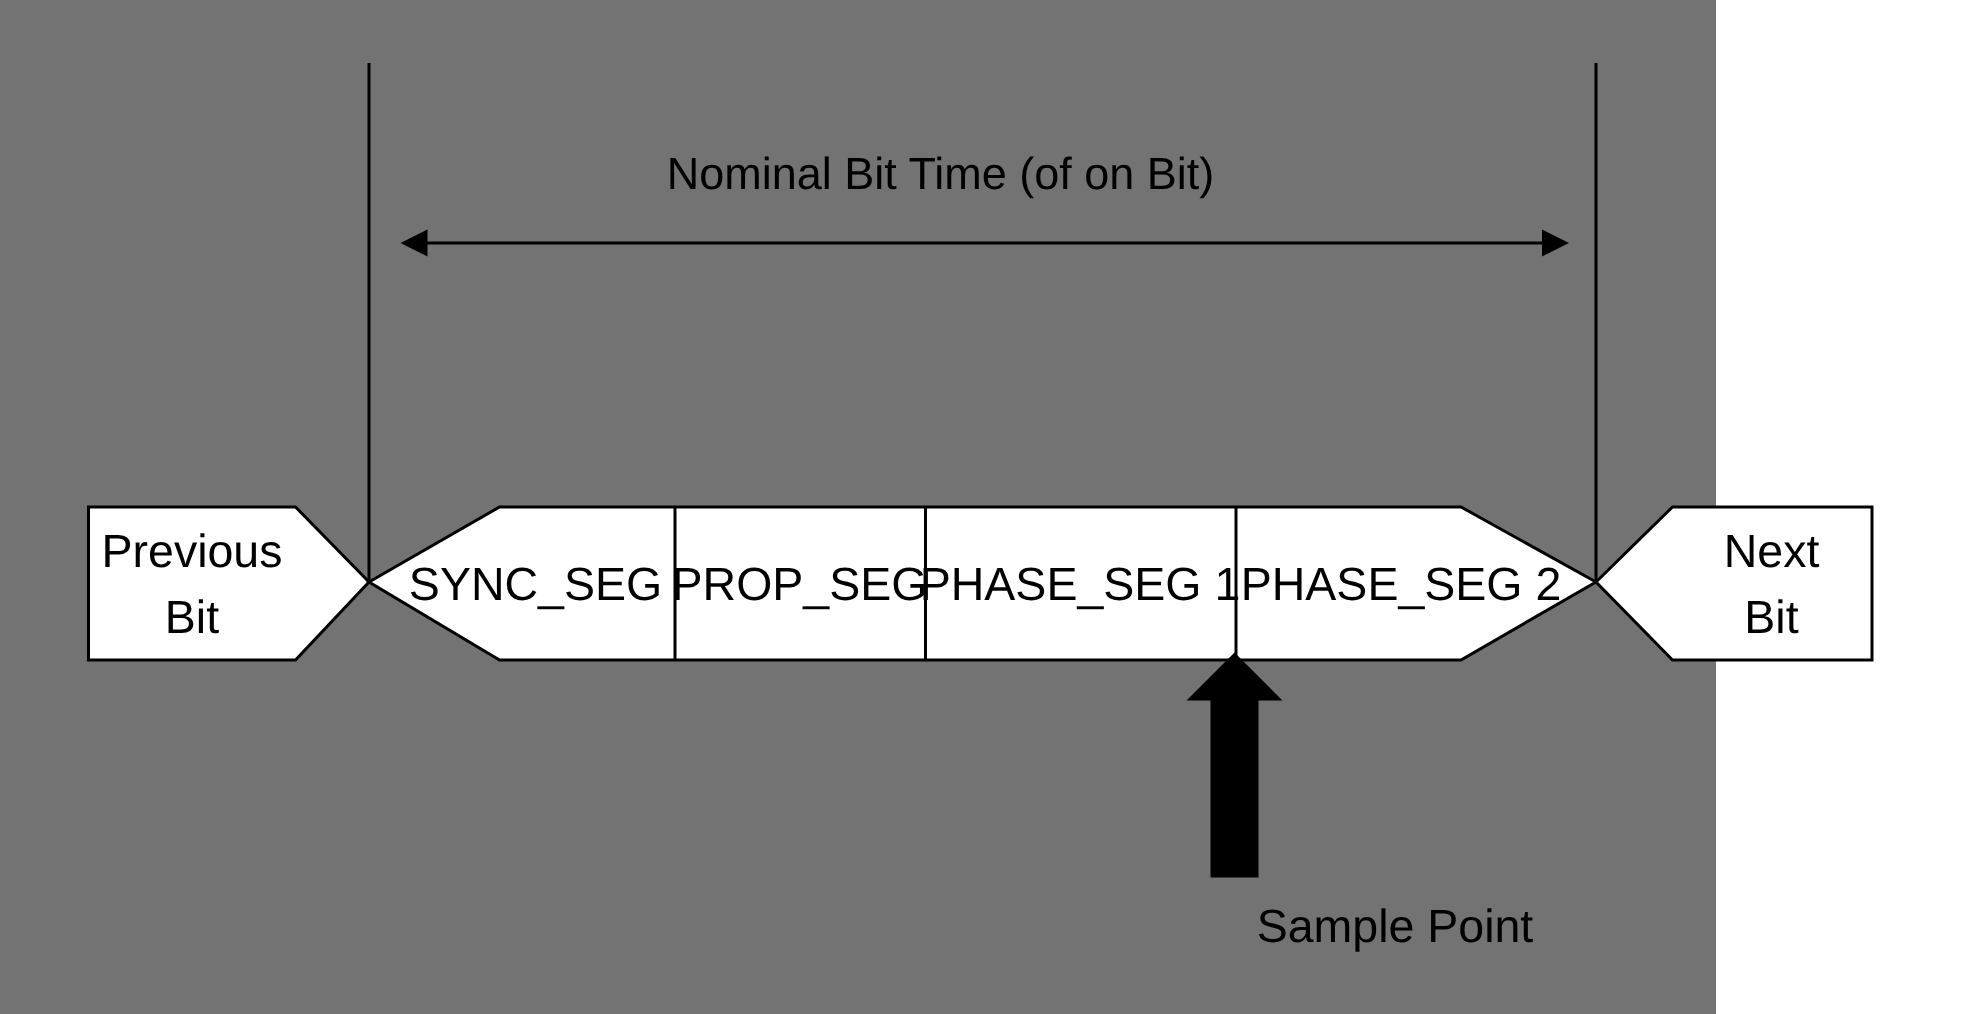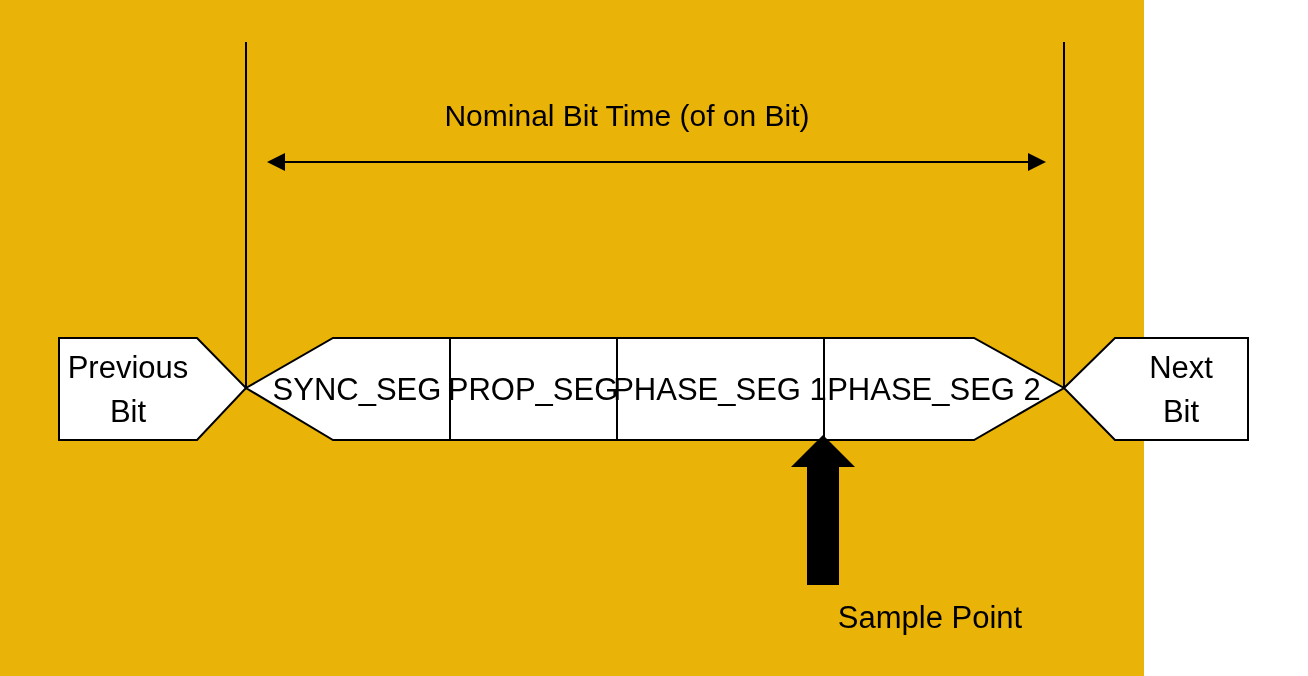--- a/index.html
+++ b/index.html
@@ -7,21 +7,21 @@
     padding: 0;
     width: 1308px;
     height: 676px;
     background: #ffffff;
     overflow: hidden;
   }
   .canvas {
     position: relative;
     width: 1144px;
     height: 676px;
-    background: #eab308;
+    background: #737373;
   }
   svg {
     display: block;
   }
   .diagram-text {
     font-family: "Liberation Sans", sans-serif;
     fill: #000000;
   }
   .label-lg { font-size: 31px; }
   .label-title { font-size: 30px; }

